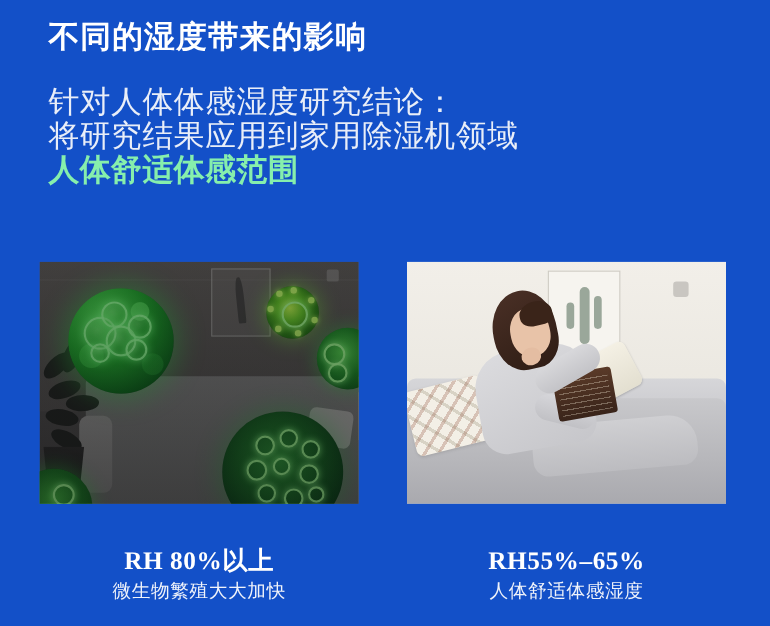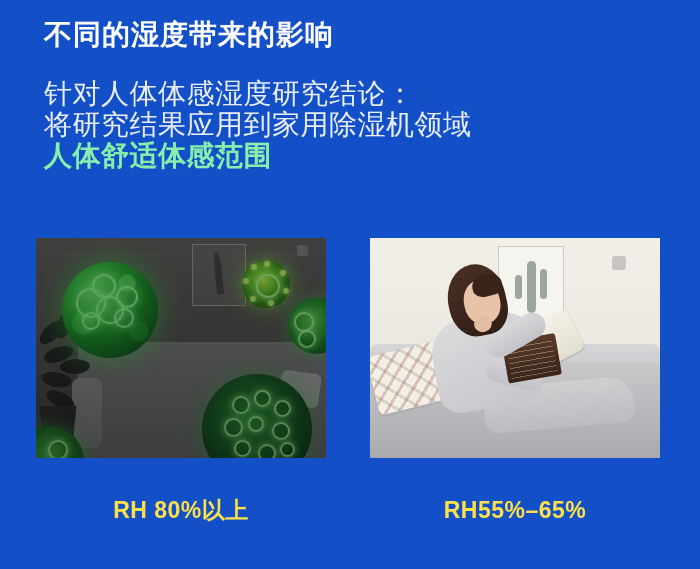--- a/index.html
+++ b/index.html
@@ -13,20 +13,21 @@
     font-family: "Liberation Sans", "DejaVu Sans", sans-serif;
     background: #1350C8;
   }
 
   #poster {
     position: relative;
     width: 620px;
     height: 569px;
     background: #1350C8;
     box-sizing: border-box;
+    font-family: Liberation Serif, serif;
   }
 
   
   .headline {
     position: absolute;
     left: 44px;
     top: 17px;
     font-size: 28px;
     font-weight: bold;
     color: #FFFFFF;
@@ -411,21 +412,21 @@
     position: absolute;
     top: 495px;
     width: 290px;
     text-align: center;
   }
   .caption-left  { left: 36px;  }
   .caption-right { left: 370px; }
   .caption-title {
     font-size: 23px;
     font-weight: bold;
-    color: #fde047;
+    color: #ffffff;
     letter-spacing: 0.5px;
     line-height: 30px;
     white-space: nowrap;
   }
   .caption-sub {
     font-size: 17px;
     color: #F0F3FA;
     letter-spacing: 0.5px;
     line-height: 26px;
     white-space: nowrap;
@@ -541,19 +542,21 @@
         <div class="hair"></div>
         <div class="head"></div>
         <div class="hair-front"></div>
         <div class="hand"></div>
       </div>
     </div>
   </div>
 
   <div class="caption caption-left">
     <div class="caption-title">RH 80%以上</div>
+    <div class="caption-sub">微生物繁殖大大加快</div>
   </div>
 
   <div class="caption caption-right">
     <div class="caption-title">RH55%–65%</div>
+    <div class="caption-sub">人体舒适体感湿度</div>
   </div>
 
 </div>
 
 </body></html>

